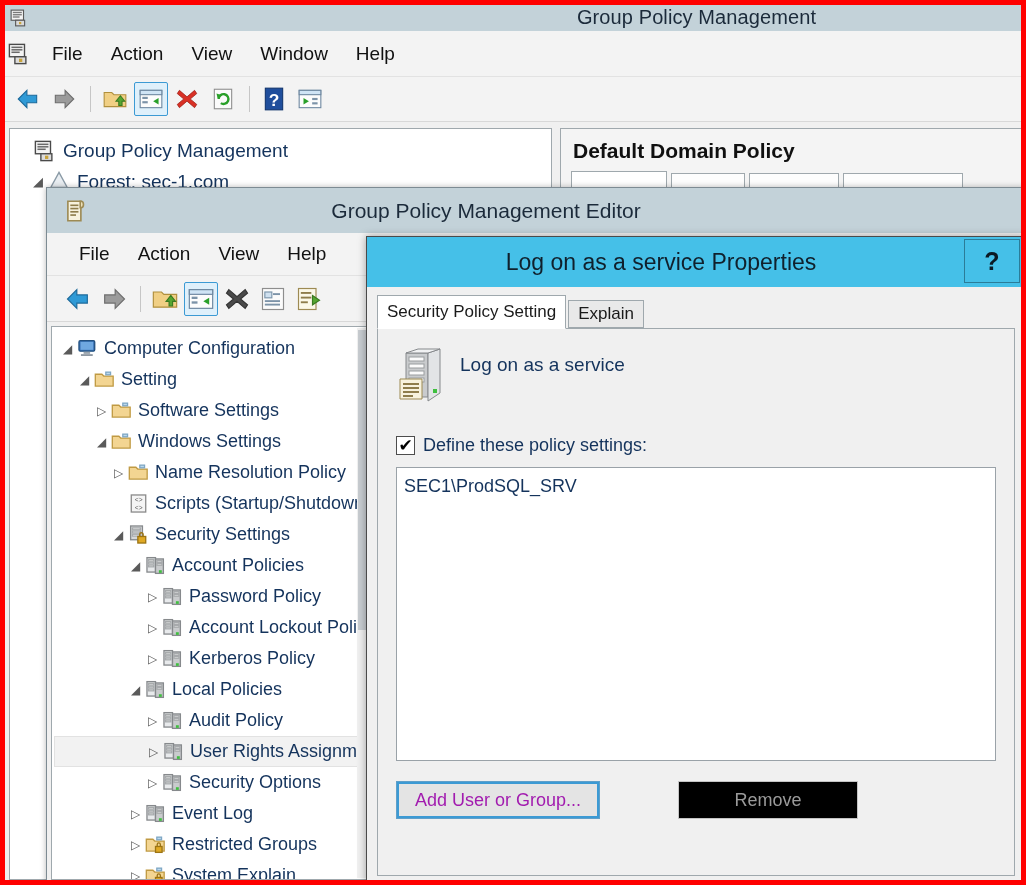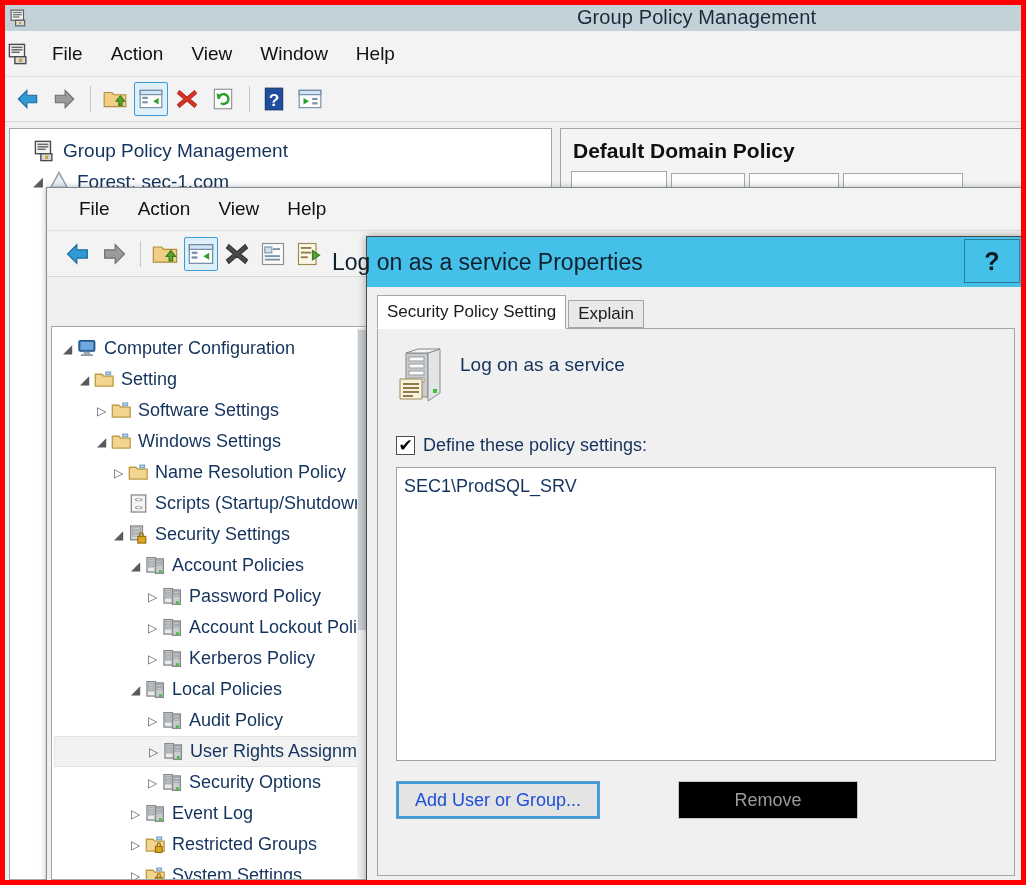--- a/index.html
+++ b/index.html
@@ -231,20 +231,21 @@
     z-index: 200;
   }
   .dlg-titlebar {
     position: relative;
     height: 50px;
     background: #45c0e8;
     display: flex; align-items: center;
   }
   .dlg-title {
     position: absolute; left: 0; right: 0;
+    text-align: center;
     font-size: 23px; color: #10202c;
     transform: translateX(-35px);
     white-space: nowrap;
   }
   .dlg-help {
     position: absolute;
     right: 5px; top: 2px;
     width: 56px; height: 44px;
     background: #45c0e8;
     border: 1px solid #2b7c98;
@@ -324,21 +325,21 @@
   .btnrow {
     margin-top: 20px;
     display: flex; align-items: center;
   }
   .btn {
     height: 38px;
     min-width: 180px;
     padding: 0 18px;
     background: #e4e4e4;
     border: 1px solid #9aa2a8;
-    font-size: 18px; color: #1d4ed8;
+    font-size: 18px; color: #a21caf;
     display: flex; align-items: center; justify-content: center;
     font-family: "Liberation Sans", sans-serif;
   }
   .btn.focus { outline: 2px solid #3c9ad4; outline-offset: -3px; border-color: #5f9fc9; }
   .btn.disabled { color: #9a9a9a; background: #000000; border-color: #c4c4c4; }
   .btn + .btn { margin-left: 78px; }
 </style>
 </head>
 <body>
 
@@ -461,20 +462,31 @@
           <div class="ddp-tab" style="width:74px;"></div>
           <div class="ddp-tab" style="width:90px;"></div>
           <div class="ddp-tab" style="width:120px;"></div>
         </div>
       </div>
     </div>
   </div>
 
   <div class="gpme">
 
+    <div class="gpme-titlebar">
+      <svg style="width:26px;height:26px;margin-left:16px;" viewBox="0 0 16 16">
+        <path d="M3 2 h8 v12 h-8 z" fill="#f7f2dd" stroke="#9d8a53"></path>
+        <rect x="4.5" y="4" width="5" height="1" fill="#8e7d4b"></rect>
+        <rect x="4.5" y="6" width="5" height="1" fill="#8e7d4b"></rect>
+        <rect x="4.5" y="8" width="5" height="1" fill="#8e7d4b"></rect>
+        <rect x="4.5" y="10" width="3.5" height="1" fill="#8e7d4b"></rect>
+        <path d="M11 2 a1.6 2 0 0 1 0 4 h-0.4 v-4 z" fill="#efe3bd" stroke="#9d8a53"></path>
+      </svg>
+      <div class="gpme-title">Group Policy Management Editor</div>
+    </div>
 
     <div class="gpme-menubar">
       <div class="menu-item">File</div>
       <div class="menu-item">Action</div>
       <div class="menu-item">View</div>
       <div class="menu-item">Help</div>
     </div>
 
     <div class="gpme-toolbar">
       <div class="tb-btn">
@@ -730,21 +742,21 @@
             <span>Restricted Groups</span>
           </div>
           <div class="gt-row" style="padding-left: 72px;">
             <span class="gt-arrow">▷</span>
             <svg viewBox="0 0 16 16" class="gt-ico">
               <path d="M1 4 h5 l1.4 1.4 h7.2 V13 H1 Z" fill="#f3d592" stroke="#c09a43"></path>
               <rect x="9" y="2.4" width="3.6" height="2" fill="#bcd9ee" stroke="#7fa7c4"></rect>
               <rect x="8" y="9.5" width="5" height="4.5" fill="#e0a924" stroke="#9c7414"></rect>
               <path d="M9.3 9.5 v-1.5 a1.2 1.2 0 0 1 2.4 0 v1.5" fill="none" stroke="#9c7414"></path>
             </svg>
-            <span>System Settings</span>
+            <span>System Explain</span>
           </div>
           <div class="gpme-scroll">
             <div class="thumb"></div>
           </div>
         </div>
       <div class="gpme-right"></div>
     </div>
   </div>
 
   <div class="dlg">

